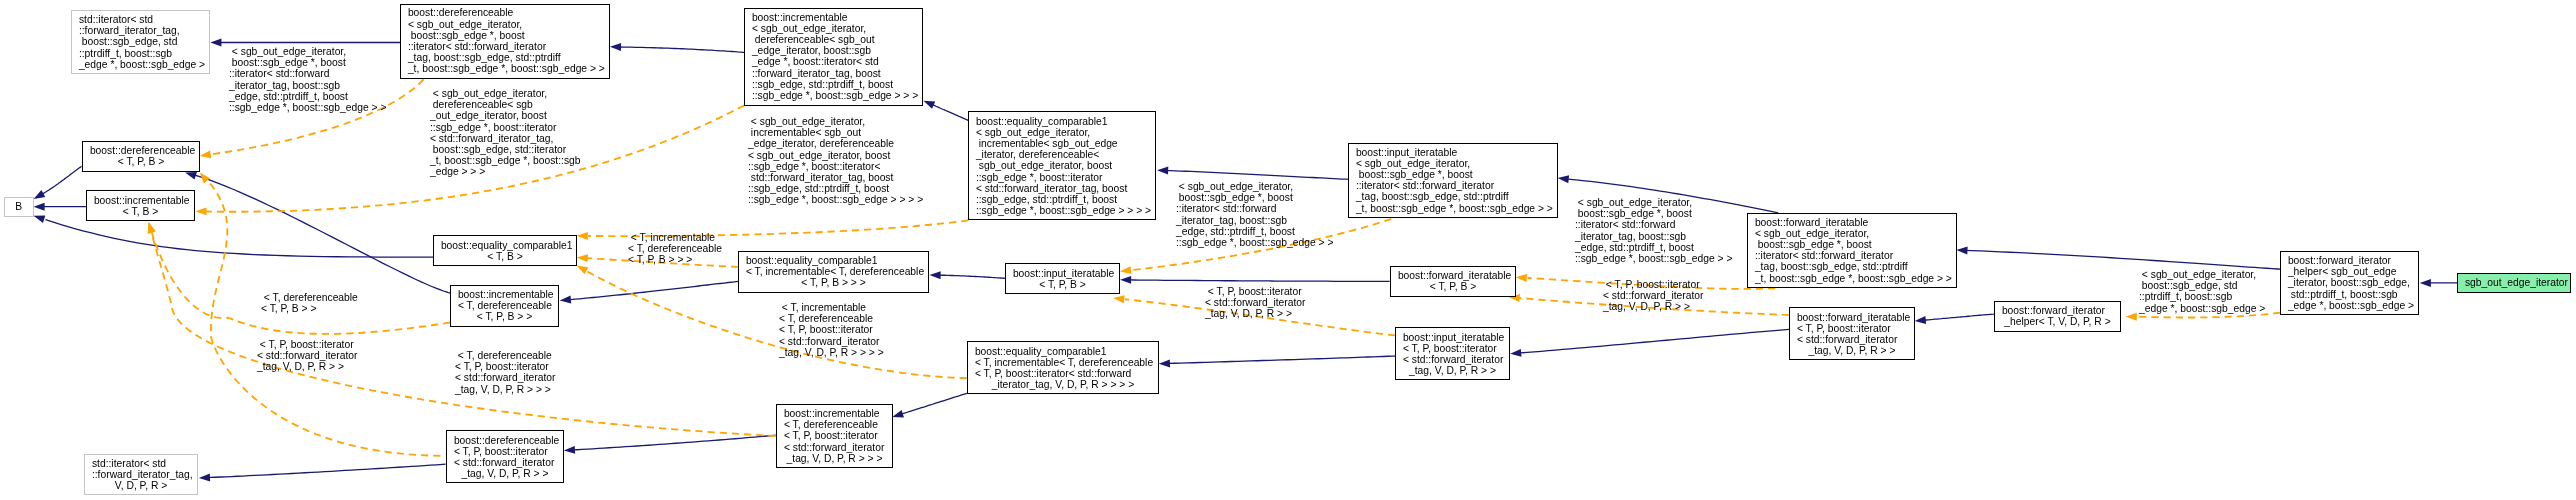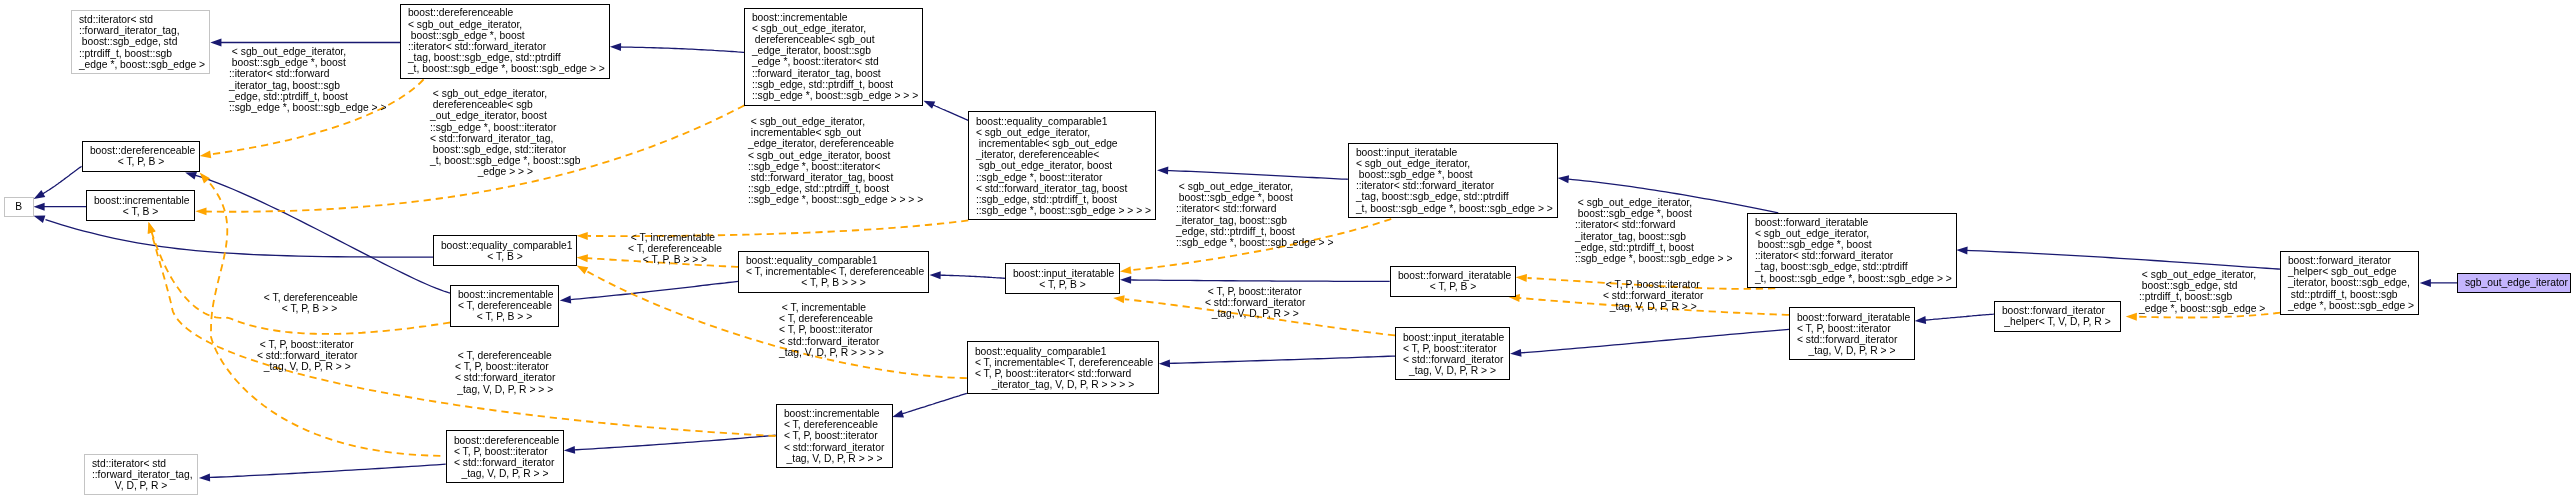--- a/index.html
+++ b/index.html
@@ -7,24 +7,24 @@
   #diagram { position:relative; width:2576px; height:501px; background:#ffffff; overflow:hidden;
              font-family:"Liberation Sans", sans-serif; }
   #edge-layer { position:absolute; left:0; top:0; width:2576px; height:501px; }
   .node { position:absolute; box-sizing:border-box; background:#ffffff; }
   .node .nlines { position:absolute; left:6.9px; right:6.9px; top:50%; transform:translateY(-50%);
                   font-size:10.3px; line-height:11.2px; color:#000; white-space:pre; }
   .node .nlines > div { text-align:left; }
   .node .nlines > div.lc { text-align:center; }
   .node.black { border:0.8px solid #000000;padding-left:31px; }
   .node.grey  { border:0.8px solid #c4c4c4; }
-  .node.hl    { background:#c4b5fd; border:0.8px solid #000000; }
+  .node.hl    { background:#86efac; border:0.8px solid #000000; }
   .elabel { position:absolute; font-size:10.3px; line-height:11.2px; color:#000; white-space:pre; }
   .elabel > div { text-align:left; }
-  .elabel > div.lc { text-align:center; }
+  .elabel > div.lc { text-align:left; }
 </style>
 </head>
 <body>
 
 <div id="diagram">
 <svg id="edge-layer" width="2576" height="501" viewBox="0 0 3381 657">
   <path d="M 525.0,55.5 L 518.8,55.5 L 506.3,55.5 L 493.9,55.5 L 481.4,55.5 L 469.0,55.5 L 456.5,55.5 L 444.1,55.5 L 431.6,55.5 L 419.2,55.5 L 406.7,55.5 L 394.3,55.5 L 381.8,55.5 L 369.4,55.5 L 356.9,55.5 L 344.5,55.5 L 332.0,55.5 L 319.6,55.5 L 307.1,55.5 L 294.7,55.5 L 288.5,55.5" fill="none" stroke="#191970" stroke-width="1.7"></path>
   <polygon points="276.0,55.5 290.6,50.3 290.6,60.7" fill="#191970"></polygon>
   <path d="M 977.0,68.5 L 975.2,68.4 L 971.7,68.1 L 968.0,67.9 L 964.4,67.6 L 960.6,67.3 L 956.9,67.1 L 953.1,66.8 L 949.2,66.6 L 945.3,66.4 L 941.4,66.1 L 937.4,65.9 L 933.3,65.6 L 929.2,65.4 L 925.1,65.2 L 920.9,65.0 L 916.7,64.8 L 912.4,64.5 L 908.1,64.3 L 903.8,64.1 L 899.4,63.9 L 895.0,63.7 L 890.5,63.6 L 886.0,63.4 L 881.4,63.2 L 876.8,63.0 L 872.2,62.9 L 867.5,62.7 L 862.8,62.5 L 858.0,62.4 L 853.2,62.3 L 848.4,62.1 L 843.5,62.0 L 838.6,61.9 L 833.6,61.8 L 828.6,61.7 L 823.6,61.6 L 818.5,61.5 L 813.4,61.4 L 813.4,61.4" fill="none" stroke="#191970" stroke-width="1.7"></path>
   <polygon points="800.5,61.2 815.2,56.2 815.0,66.6" fill="#191970"></polygon>

